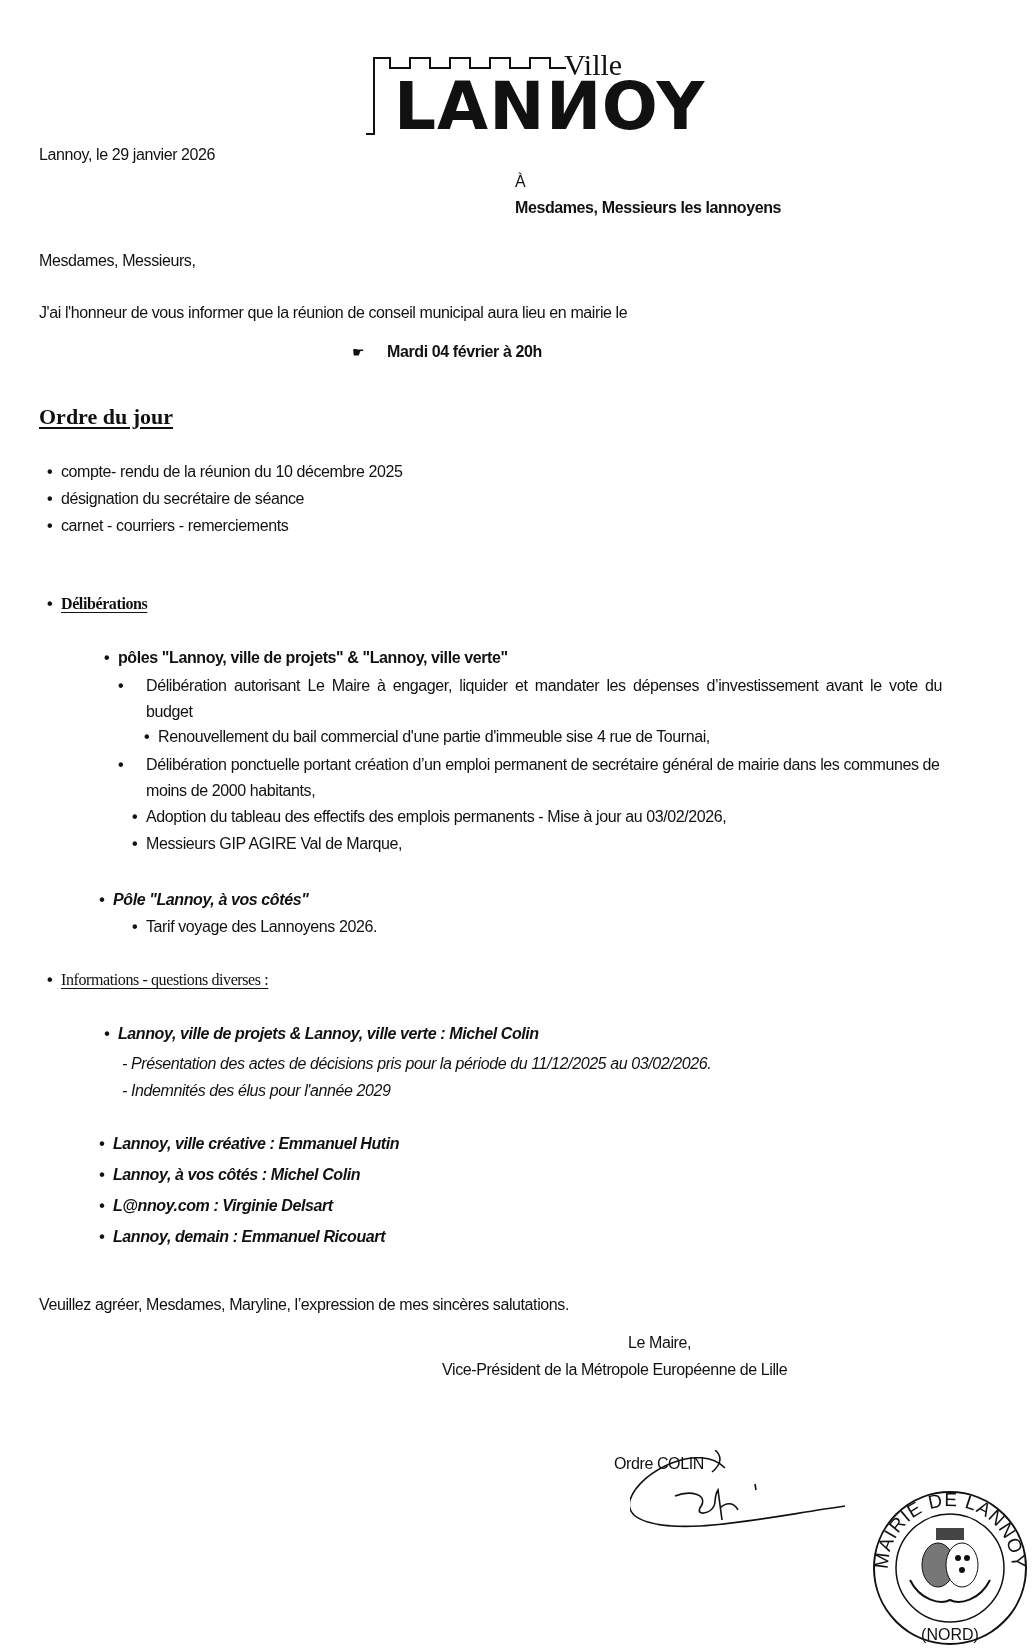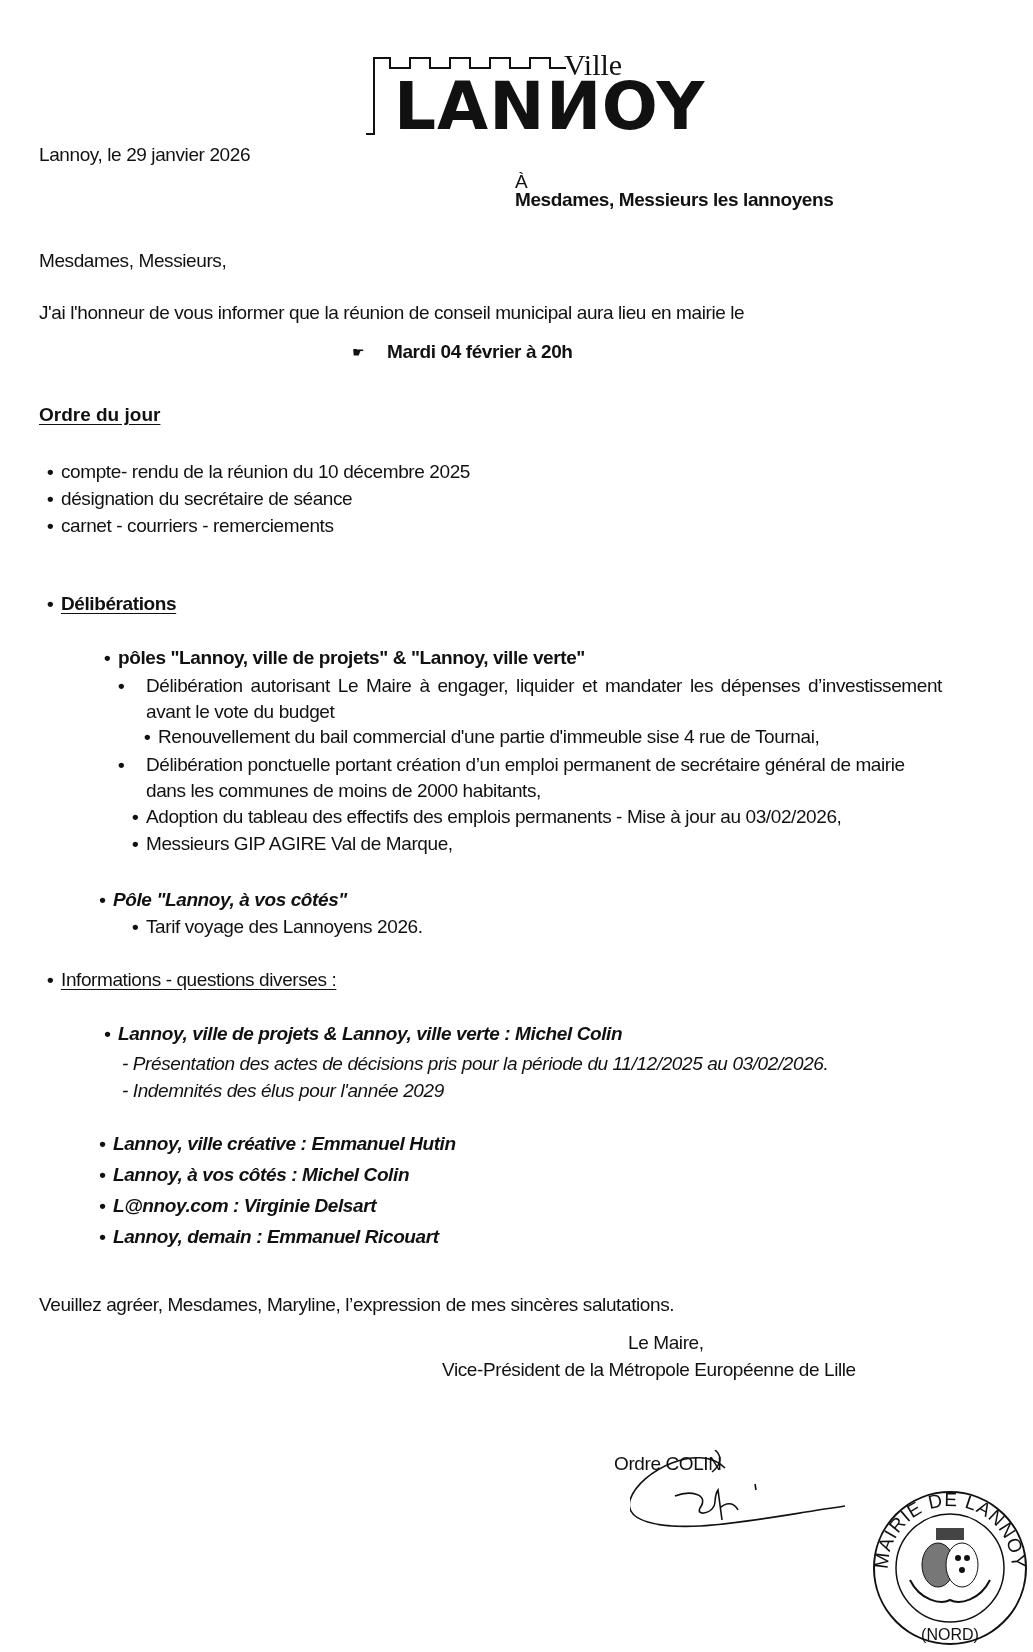--- a/index.html
+++ b/index.html
@@ -1,22 +1,22 @@
 <!DOCTYPE html>
 <html><head>
 <meta charset="utf-8">
 <style>
   * { margin: 0; padding: 0; box-sizing: border-box; }
   html, body { width: 1033px; height: 1652px; background: #ffffff; overflow: hidden; }
   body { position: relative; font-family: "Liberation Sans", sans-serif; color: #111; }
   .abs { position: absolute; white-space: nowrap; }
-  .t { font-size: 19px; letter-spacing: -0.4px; line-height: 24px; transform-origin: left top; }
+  .t { font-size: 16px; letter-spacing: -0.4px; line-height: 24px; transform-origin: left top; }
   .bold { font-weight: bold; }
   .ital { font-style: italic; }
-  .u { text-decoration: underline; text-underline-offset: 3px; }
+  .u { text-decoration: underline; text-underline-offset: 3px; font-family: Liberation Serif, serif; }
   .bullet::before { content: "\2022"; display: inline-block; width: 14px; font-weight: bold; }
 
   
   #logo { left: 366px; top: 52px; width: 310px; height: 90px; }
   #logo .ville { position: absolute; left: 198px; top: -4px; font-family: "Liberation Serif", serif; font-size: 30px; }
   #logo .lannoy { position: absolute; left: 28px; top: 20px; font-family: "DejaVu Sans", sans-serif; font-weight: bold; font-size: 66px; letter-spacing: 1px; line-height: 70px; }
   #logo .nrev { display: inline-block; transform: scaleX(-1); }
 
   
   #seal { left: 870px; top: 1450px; width: 160px; height: 202px; }
@@ -29,30 +29,30 @@
   <svg width="310" height="90" style="position:absolute;left:0;top:0">
     <polyline points="0,82 8,82 8,6 24,6 24,16 44,16 44,6 64,6 64,16 84,16 84,6 104,6 104,16 124,16 124,6 144,6 144,16 164,16 164,6 184,6 184,16 200,16" fill="none" stroke="#111" stroke-width="2"></polyline>
   </svg>
   <span class="ville">Ville</span>
   <div class="lannoy"><span>LAN</span><span class="nrev">N</span><span>OY</span></div>
 </div>
 
 <div class="abs t" style="left:39px;top:143px">Lannoy, le 29 janvier 2026</div>
 
 <div class="abs t" style="left:515px;top:170px">À</div>
-<div class="abs t bold" style="left:515px;top:188px">Mesdames, Messieurs les lannoyens</div>
+<div class="abs t bold" style="left:515px;top:196px">Mesdames, Messieurs les lannoyens</div>
 
 <div class="abs t" style="left:39px;top:249px">Mesdames, Messieurs,</div>
 
 <div class="abs t" style="left:39px;top:301px">J'ai l'honneur de vous informer que la réunion de conseil municipal aura lieu en mairie le</div>
 
 <div class="abs t" style="left:352px;top:340px;font-size:14px">☛</div>
 <div class="abs t bold" style="left:387px;top:340px">Mardi 04 février à 20h</div>
 
-<div class="abs bold u" style="left:39px;top:404px;font-size:19px;font-family:Liberation Sans, sans-serif">Ordre du jour</div>
+<div class="abs bold u" style="left:39px;top:404px;font-size:22px;font-family:Liberation Serif, serif">Ordre du jour</div>
 
 <div class="abs t bullet" style="left:47px;top:460px"><span>compte- rendu de la réunion du 10 décembre 2025</span></div>
 <div class="abs t bullet" style="left:47px;top:487px"><span>désignation du secrétaire de séance</span></div>
 <div class="abs t bullet" style="left:47px;top:514px"><span>carnet - courriers - remerciements</span></div>
 
 <div class="abs t bullet bold" style="left:47px;top:592px"><span class="u">Délibérations</span></div>
 
 <div class="abs t bullet bold" style="left:104px;top:646px"><span>pôles "Lannoy, ville de projets" &amp; "Lannoy, ville verte"</span></div>
 
 <div class="abs t bullet" style="left:132px;top:673px;white-space:normal;width:810px;text-align:justify;text-align-last:left;line-height:26px;padding-left:14px;text-indent:-14px"><span>Délibération autorisant Le Maire à engager, liquider et mandater les dépenses d’investissement avant le vote du budget</span></div>

